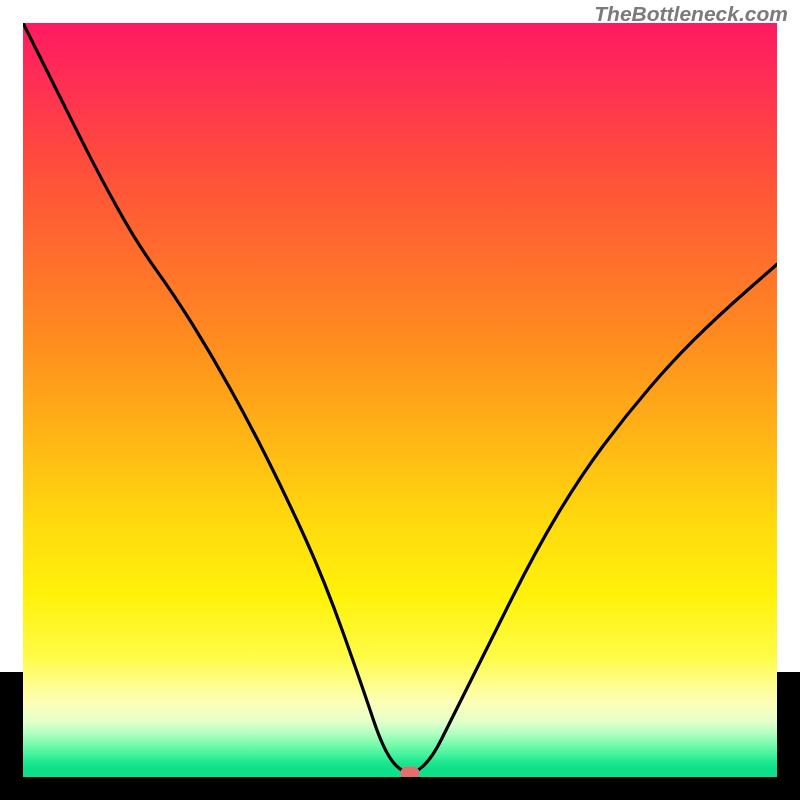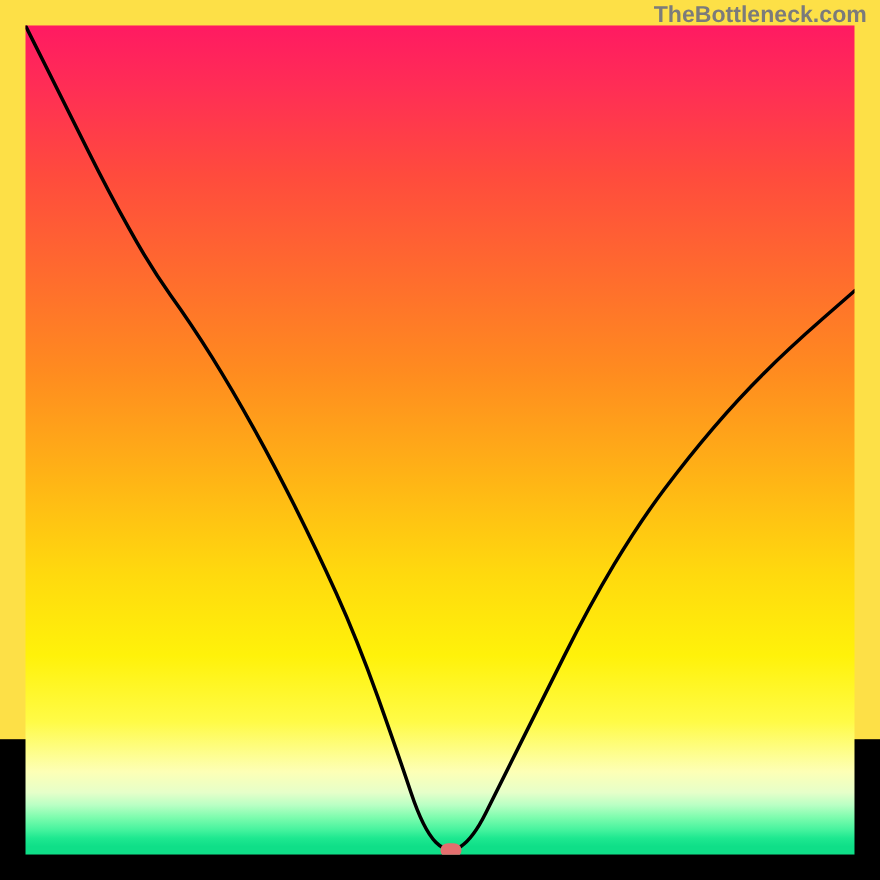--- a/index.html
+++ b/index.html
@@ -7,21 +7,22 @@
     padding: 0;
     width: 800px;
     height: 800px;
     background: #000;
     overflow: hidden;
   }
   .frame {
     position: relative;
     width: 800px;
     height: 672px;
-    background: #fde047;
+    background: #ffffff;
+    font-style: italic;
   }
   .watermark {
     position: absolute;
     top: 2px;
     right: 12px;
     font-family: Arial, Helvetica, sans-serif;
     font-size: 21px;
     font-weight: 600;
     color: #7b7b7b;
     z-index: 10;

